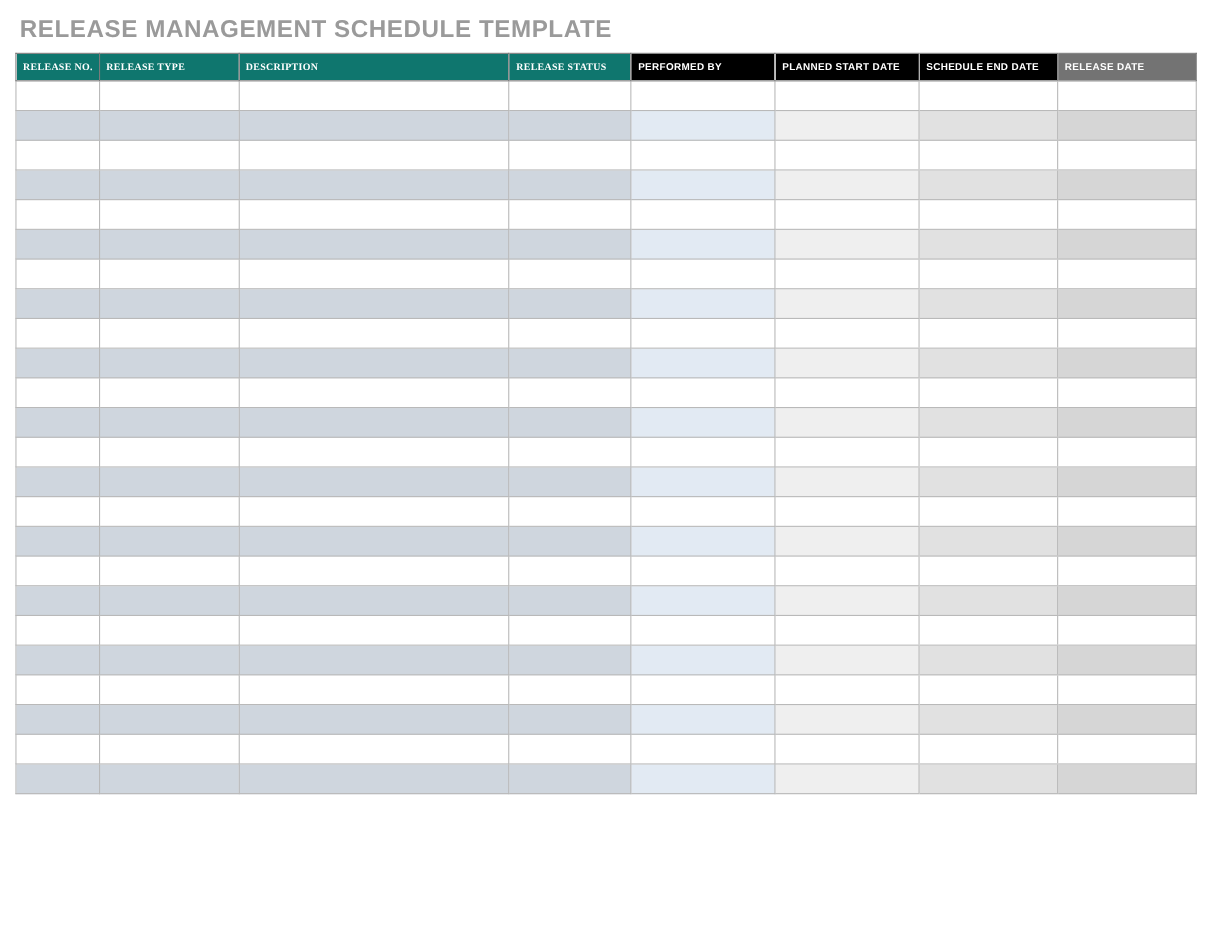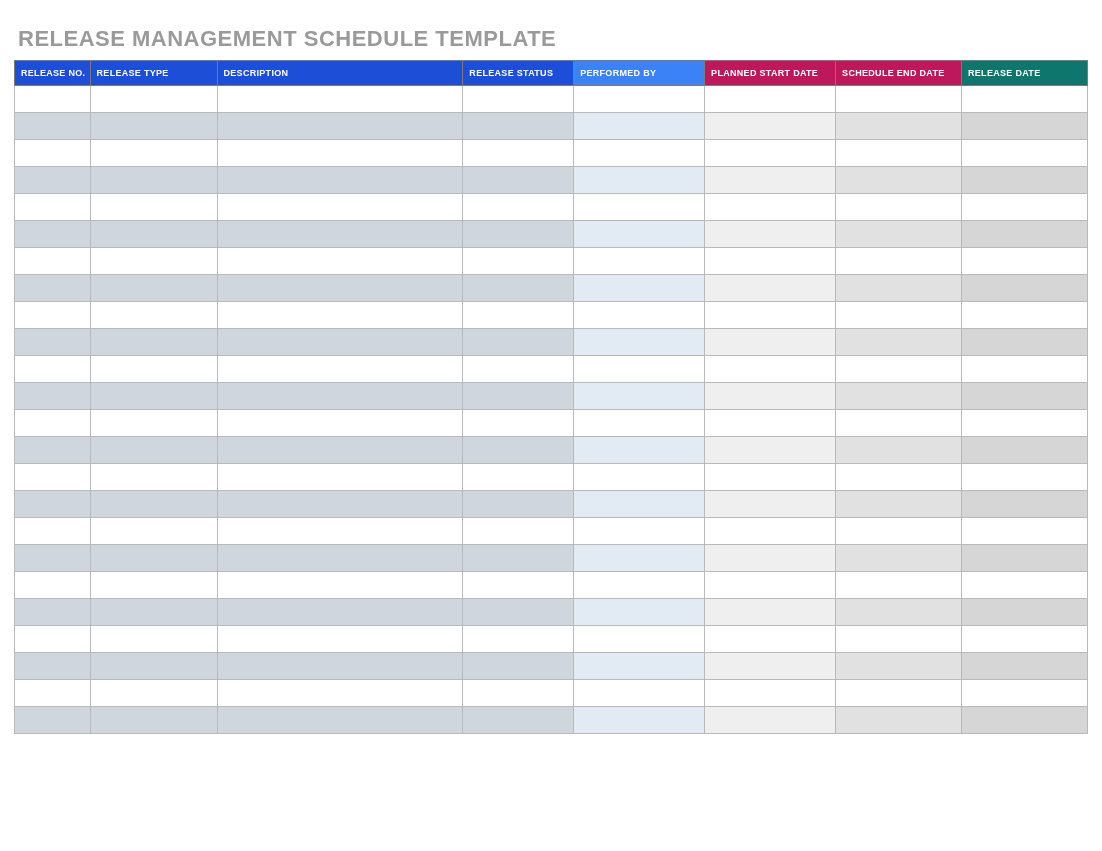--- a/index.html
+++ b/index.html
@@ -8,21 +8,21 @@
     background: #ffffff;
     font-family: Arial, Helvetica, sans-serif;
     width: 1102px;
     box-sizing: border-box;
   }
   .title {
     font-size: 22px;
     font-weight: bold;
     letter-spacing: 0.5px;
     color: #9a9a9a;
-    margin: 12px 0 8px 4px;
+    margin: 0 0 8px 4px;
   }
   table {
     border-collapse: collapse;
     width: 1074px;
     table-layout: fixed;
   }
   th {
     font-size: 9px;
     font-weight: bold;
     color: #ffffff;
@@ -32,24 +32,24 @@
     letter-spacing: 0.3px;
     white-space: nowrap;
     overflow: hidden;
   }
   td {
     height: 26px;
     border: 1px solid #b9b9b9;
     padding: 0;
   }
   
-  th.g1 { background: #1d4ed8; }
-  th.g2 { background: #3b82f6; }
-  th.g3 { background: #be185d; }
-  th.g4 { background: #0f766e; }
+  th.g1 { background: #0f766e; font-family: Liberation Serif, serif; }
+  th.g2 { background: #000000; }
+  th.g3 { background: #000000; }
+  th.g4 { background: #737373; }
 
   
   th.dashed-right { border-right: 1px dotted #a0a0a0; }
   td.dashed-right { border-right: 1px dotted #c0c0c0; }
 
   
   .c-rel-no   { width: 75px; }
   .c-rel-type { width: 126px; }
   .c-desc     { width: 244px; }
   .c-appr     { width: 110px; }

